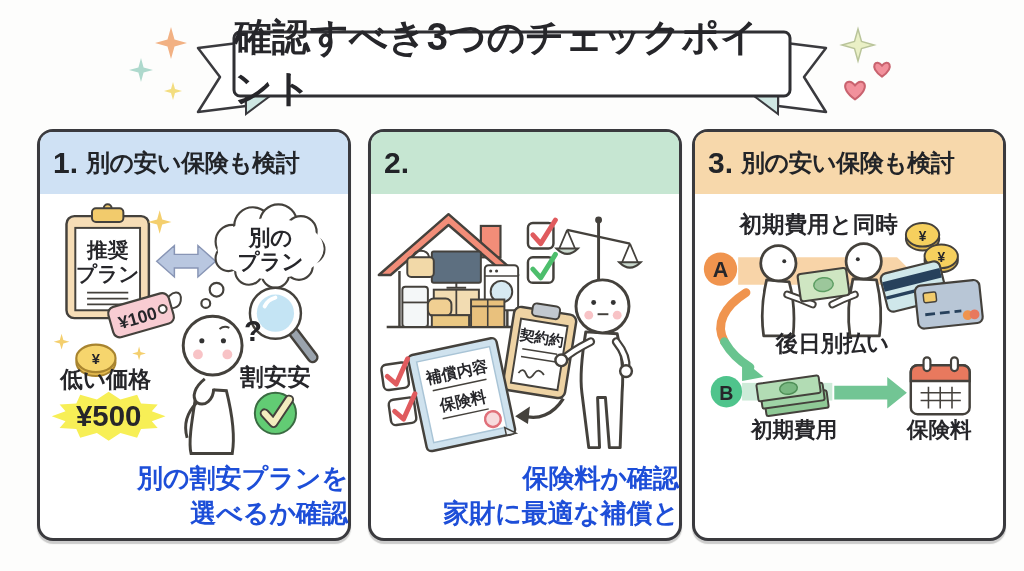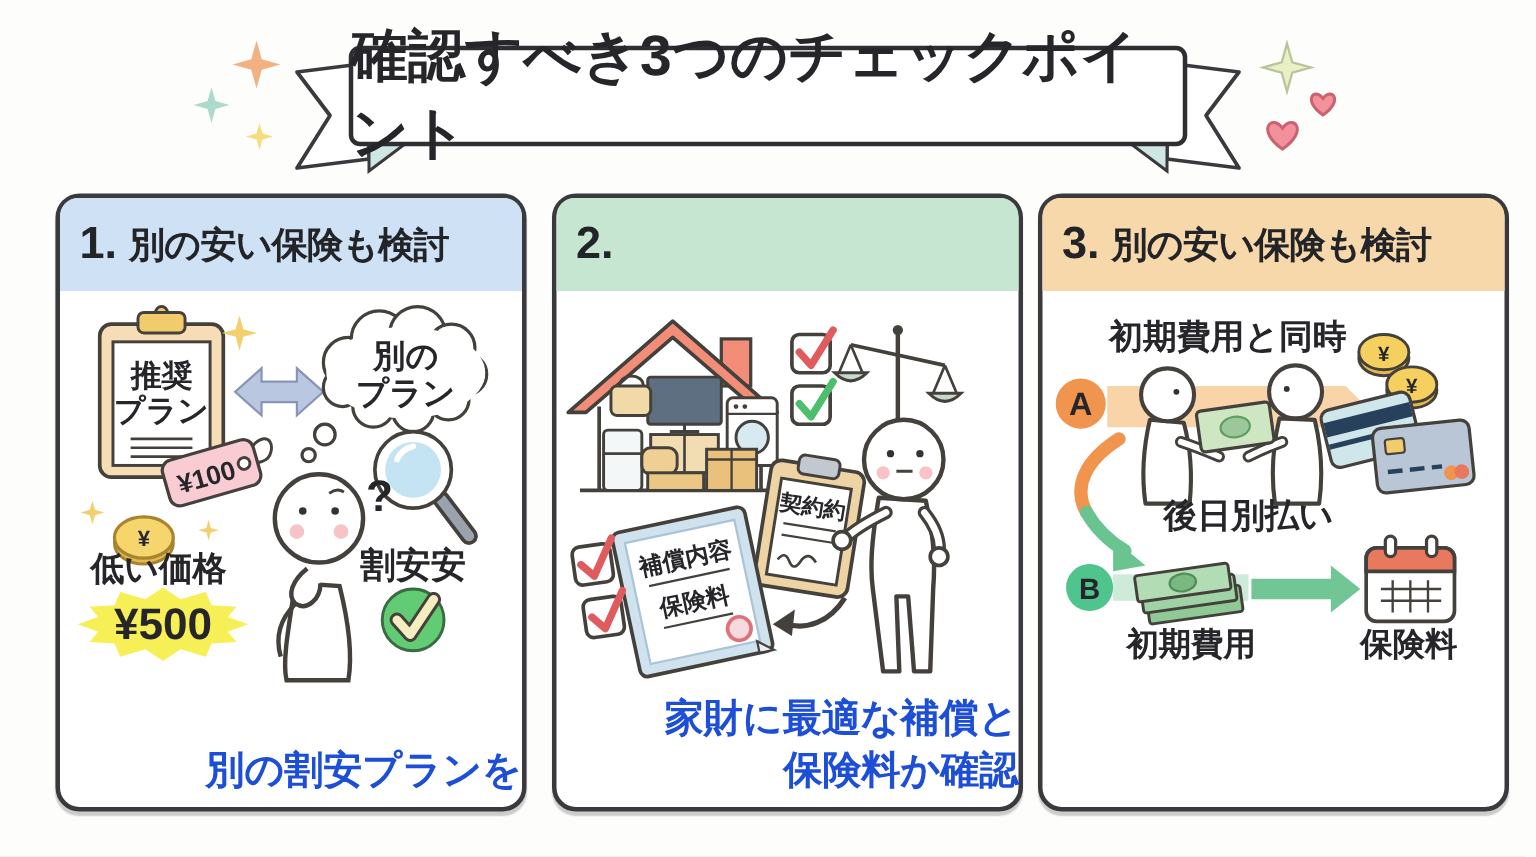--- a/index.html
+++ b/index.html
@@ -137,20 +137,21 @@
 
       <text x="240" y="192" font-size="24" text-anchor="middle">割安安</text>
       <g>
         <circle cx="240" cy="221" r="21" fill="#62cc74" stroke="#3a6b42" stroke-width="2"></circle>
         <path d="M 229,221 L 238,231 L 254,207" fill="none" stroke="#44413c" stroke-width="10" stroke-linecap="round" stroke-linejoin="round"></path>
         <path d="M 229,221 L 238,231 L 254,207" fill="none" stroke="#f3edbf" stroke-width="6" stroke-linecap="round" stroke-linejoin="round"></path>
       </g>
     </svg>
     <div class="caption">
       <div>別の割安プランを</div>
+      <div>選べるか確認</div>
     </div>
   </div>
 
   <div class="panel p2" style="left:368px;">
     <div class="panel-header">
       <span class="num">2.</span>
     </div>
     <svg class="illus" viewBox="0 0 314 262">
 
       <g>
@@ -261,22 +262,22 @@
         <rect x="19" y="206" width="26" height="26" rx="5" fill="#ffffff" stroke="#44413c" stroke-width="2.5"></rect>
         <path d="M 24,218 L 32,227 L 47,203" fill="none" stroke="#e05b5e" stroke-width="5" stroke-linecap="round" stroke-linejoin="round"></path>
       </g>
 
       <g>
         <path d="M 196,206 C 186,222 170,229 154,223" fill="none" stroke="#44413c" stroke-width="3.5"></path>
         <polygon points="147,224 162,214 160,232" fill="#44413c"></polygon>
       </g>
     </svg>
     <div class="caption">
+      <div>保険料か確認</div>
       <div>家財に最適な補償と</div>
-      <div>保険料か確認</div>
     </div>
   </div>
 
   <div class="panel p3" style="left:692px;">
     <div class="panel-header">
       <span class="num">3.</span>
       <span class="head">別の安い保険も検討</span>
     </div>
     <svg class="illus" viewBox="0 0 314 262">
       <text x="126" y="36" font-size="23" text-anchor="middle">初期費用と同時</text>

